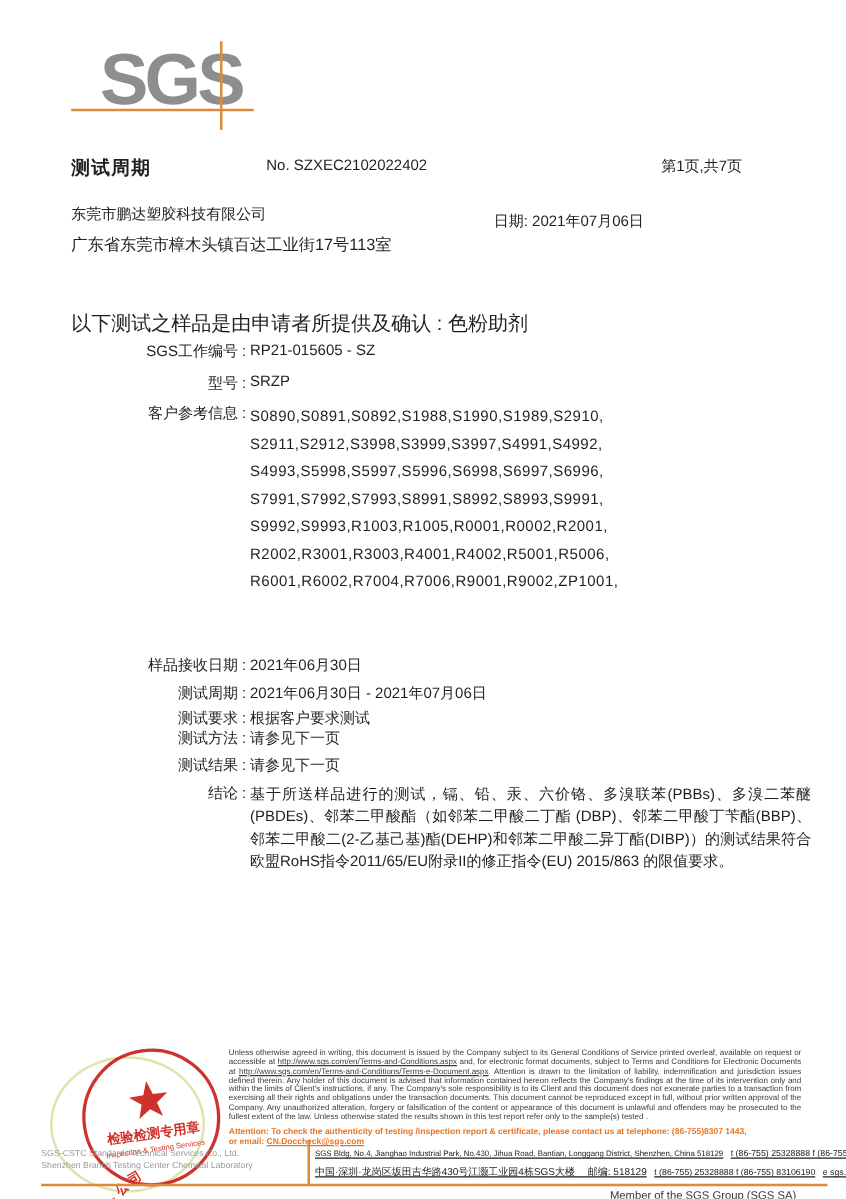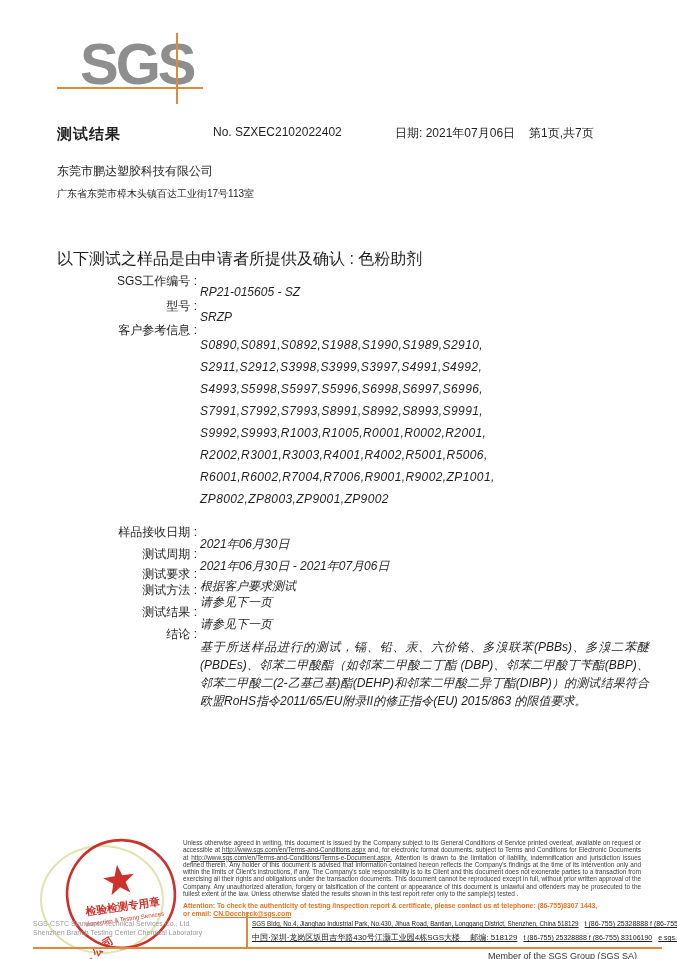--- a/index.html
+++ b/index.html
@@ -9,32 +9,32 @@
   
   .logo-wrap{position:absolute;left:57px;top:28px;width:160px;height:80px;}
   .logo-text{position:absolute;left:23px;top:14px;font-size:58px;line-height:44px;font-weight:bold;color:#8e8e8e;letter-spacing:-3px;}
   .logo-hline{position:absolute;left:0;top:59px;width:146px;height:2px;background:#dd8a3c;}
   .logo-vline{position:absolute;left:119px;top:5px;width:2px;height:71px;background:#dd8a3c;}
 
   
   .hdr{position:absolute;top:125px;font-size:12px;}
   .hdr-title{left:57px;font-size:15px;font-weight:bold;letter-spacing:1px;}
   .hdr-no{left:213px;}
-  .hdr-date{left:395px;}
+  .hdr-date{left:395px;margin-top:44px;}
   .hdr-page{left:529px;}
 
   
   .company{position:absolute;left:57px;top:163px;font-size:12px;}
-  .addr{position:absolute;left:57px;top:187px;font-size:10px;}
+  .addr{position:absolute;left:57px;top:187px;font-size:13px;}
   .statement{position:absolute;left:57px;top:249px;font-size:16px;}
 
   
   .frow{position:absolute;left:57px;width:592px;font-size:12px;}
   .flabel{position:absolute;left:0;top:0;width:140px;text-align:right;}
-  .fvalue{position:absolute;left:143px;top:12px;width:449px;font-style:italic;}
+  .fvalue{position:absolute;left:143px;top:0;width:449px;}
   .r1{top:273px}.r2{top:298px}.r3{top:322px}
   .r4{top:524px}.r5{top:546px}.r6{top:566px}.r7{top:582px}.r8{top:604px}
   .r9{top:626px}
   .ref-lines div{line-height:22px;letter-spacing:.4px;}
   .conclusion{line-height:18px;text-align:justify;}
 
   
   .legal{position:absolute;left:183px;top:839px;width:458px;font-size:6.4px;line-height:7.3px;text-align:justify;color:#3a3a3a;}
   .legal .u{text-decoration:underline;}
   .attention{position:absolute;left:183px;top:902px;width:460px;font-size:6.8px;line-height:7.6px;font-weight:bold;color:#e87422;}
@@ -59,21 +59,21 @@
 <body>
 
 <div class="page">
 
   <div class="logo-wrap">
     <div class="logo-text">SGS</div>
     <div class="logo-hline"></div>
     <div class="logo-vline"></div>
   </div>
 
-  <div class="hdr hdr-title">测试结果</div>
+  <div class="hdr hdr-title">测试周期</div>
   <div class="hdr hdr-no">No. SZXEC2102022402</div>
   <div class="hdr hdr-date">日期: 2021年07月06日</div>
   <div class="hdr hdr-page">第1页,共7页</div>
 
   <div class="company">东莞市鹏达塑胶科技有限公司</div>
   <div class="addr">广东省东莞市樟木头镇百达工业街17号113室</div>
   <div class="statement">以下测试之样品是由申请者所提供及确认 : 色粉助剂</div>
 
   <div class="frow r1">
     <div class="flabel">SGS工作编号 :</div>
@@ -88,21 +88,20 @@
   <div class="frow r3">
     <div class="flabel">客户参考信息 :</div>
     <div class="fvalue ref-lines">
       <div>S0890,S0891,S0892,S1988,S1990,S1989,S2910,</div>
       <div>S2911,S2912,S3998,S3999,S3997,S4991,S4992,</div>
       <div>S4993,S5998,S5997,S5996,S6998,S6997,S6996,</div>
       <div>S7991,S7992,S7993,S8991,S8992,S8993,S9991,</div>
       <div>S9992,S9993,R1003,R1005,R0001,R0002,R2001,</div>
       <div>R2002,R3001,R3003,R4001,R4002,R5001,R5006,</div>
       <div>R6001,R6002,R7004,R7006,R9001,R9002,ZP1001,</div>
-      <div>ZP8002,ZP8003,ZP9001,ZP9002</div>
     </div>
   </div>
 
   <div class="frow r4">
     <div class="flabel">样品接收日期 :</div>
     <div class="fvalue">2021年06月30日</div>
   </div>
 
   <div class="frow r5">
     <div class="flabel">测试周期 :</div>

